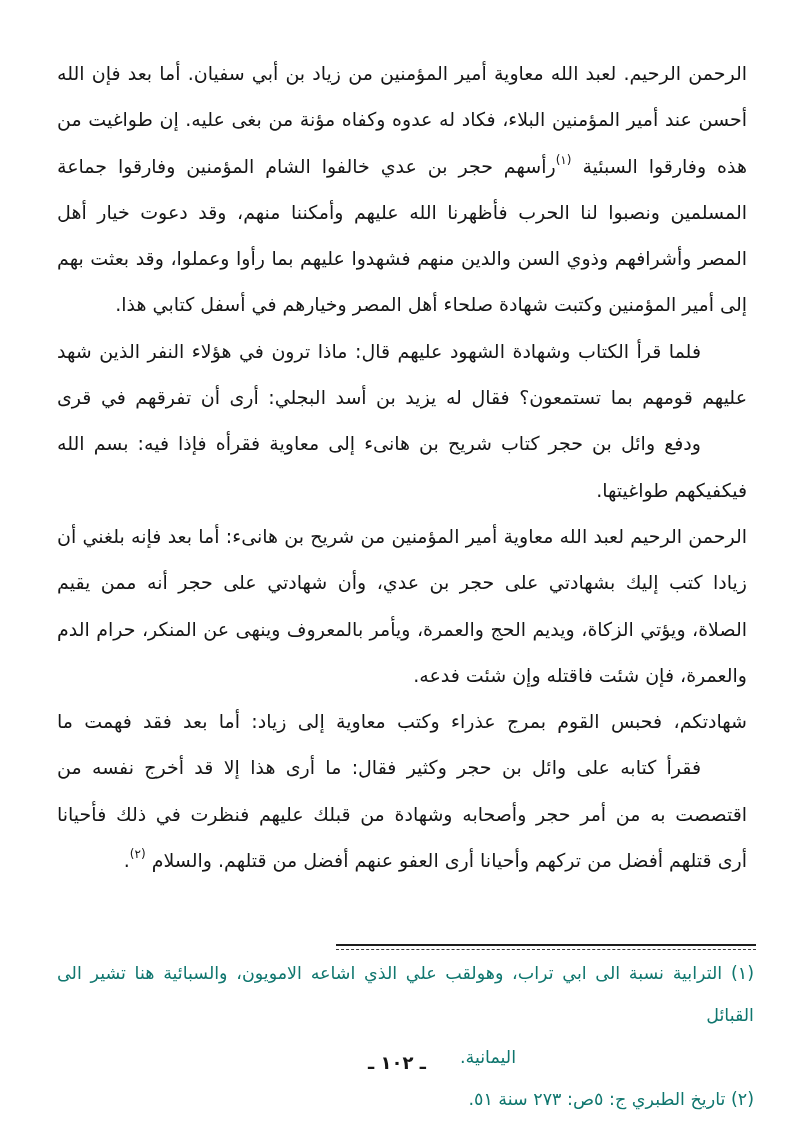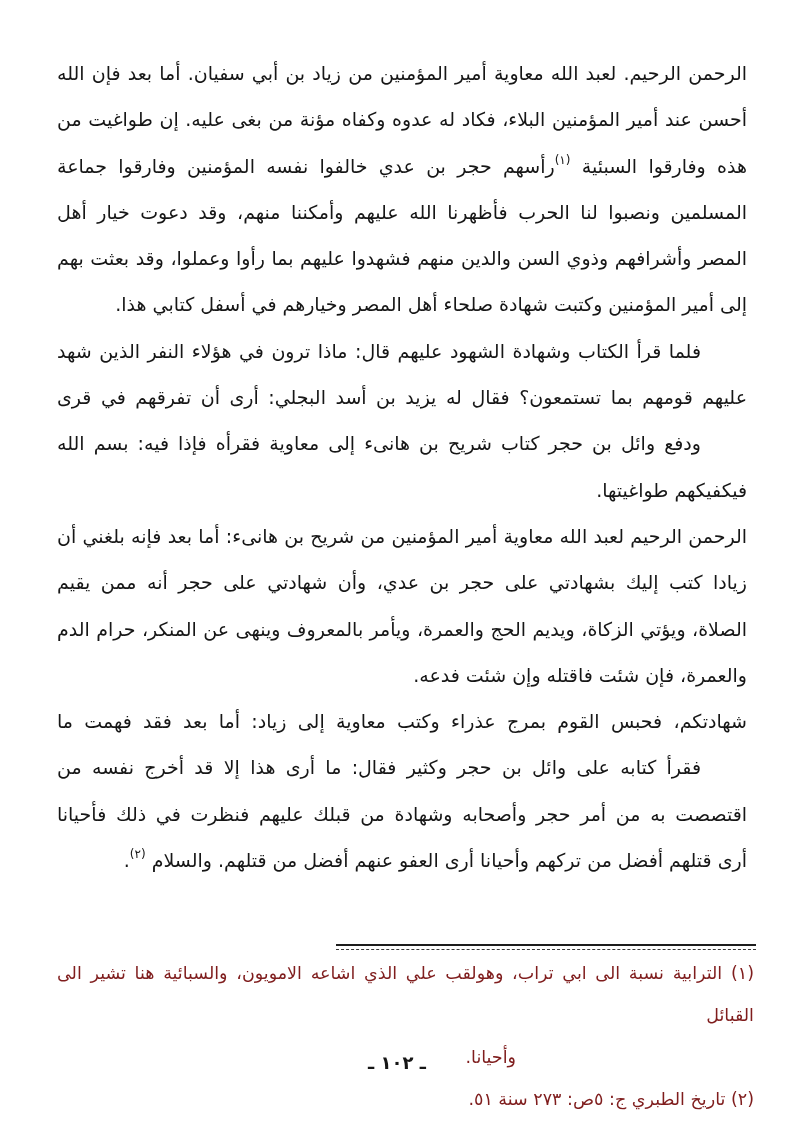--- a/index.html
+++ b/index.html
@@ -55,21 +55,21 @@
   }
   
   .footnotes {
     position: absolute;
     top: 952px;
     right: 40px;
     left: 57px;
     direction: rtl;
     font-size: 17.5px;
     font-weight: 500;
-    color: #7f1d1d;
+    color: #0f766e;
   }
   .fn-line {
     line-height: 42px;
     text-align: justify;
     text-align-last: justify;
     overflow: hidden;
   }
   .fn-line.last { text-align-last: right; }
   .fn-line.deep-indent { padding-right: 238px; }
   
@@ -86,37 +86,37 @@
     letter-spacing: 2px;
   }
 </style>
 </head>
 <body>
 
 <div class="page" dir="rtl">
   <div class="body-text" id="body-text">
       <div class="line">الرحمن الرحيم. لعبد الله معاوية أمير المؤمنين من زياد بن أبي سفيان. أما بعد فإن الله قد</div>
       <div class="line">أحسن عند أمير المؤمنين البلاء، فكاد له عدوه وكفاه مؤنة من بغى عليه. إن طواغيت من</div>
-      <div class="line"><span>هذه وفارقوا السبئية </span><sup class="fnref">(١)</sup><span>رأسهم حجر بن عدي خالفوا نفسه المؤمنين وفارقوا جماعة</span></div>
+      <div class="line"><span>هذه وفارقوا السبئية </span><sup class="fnref">(١)</sup><span>رأسهم حجر بن عدي خالفوا الشام المؤمنين وفارقوا جماعة</span></div>
       <div class="line">المسلمين ونصبوا لنا الحرب فأظهرنا الله عليهم وأمكننا منهم، وقد دعوت خيار أهل</div>
       <div class="line">المصر وأشرافهم وذوي السن والدين منهم فشهدوا عليهم بما رأوا وعملوا، وقد بعثت بهم</div>
       <div class="line last">إلى أمير المؤمنين وكتبت شهادة صلحاء أهل المصر وخيارهم في أسفل كتابي هذا.</div>
       <div class="line indent">فلما قرأ الكتاب وشهادة الشهود عليهم قال: ماذا ترون في هؤلاء النفر الذين شهد</div>
       <div class="line">عليهم قومهم بما تستمعون؟ فقال له يزيد بن أسد البجلي: أرى أن تفرقهم في قرى الشام</div>
       <div class="line indent">ودفع وائل بن حجر كتاب شريح بن هانىء إلى معاوية فقرأه فإذا فيه: بسم الله</div>
       <div class="line last">فيكفيكهم طواغيتها.</div>
       <div class="line">الرحمن الرحيم لعبد الله معاوية أمير المؤمنين من شريح بن هانىء: أما بعد فإنه بلغني أن</div>
       <div class="line">زيادا كتب إليك بشهادتي على حجر بن عدي، وأن شهادتي على حجر أنه ممن يقيم</div>
       <div class="line">الصلاة، ويؤتي الزكاة، ويديم الحج والعمرة، ويأمر بالمعروف وينهى عن المنكر، حرام الدم</div>
       <div class="line last">والعمرة، فإن شئت فاقتله وإن شئت فدعه.</div>
       <div class="line">شهادتكم، فحبس القوم بمرج عذراء وكتب معاوية إلى زياد: أما بعد فقد فهمت ما</div>
       <div class="line indent">فقرأ كتابه على وائل بن حجر وكثير فقال: ما أرى هذا إلا قد أخرج نفسه من</div>
       <div class="line">اقتصصت به من أمر حجر وأصحابه وشهادة من قبلك عليهم فنظرت في ذلك فأحيانا</div>
       <div class="line last"><span>أرى قتلهم أفضل من تركهم وأحيانا أرى العفو عنهم أفضل من قتلهم. والسلام </span><sup class="fnref">(٢)</sup><span>.</span></div>
     </div>
   <div class="footnote-sep"></div>
   <div class="footnotes" id="footnotes">
       <div class="fn-line">(١) الترابية نسبة الى ابي تراب، وهولقب علي الذي اشاعه الامويون، والسبائية هنا تشير الى القبائل</div>
-      <div class="fn-line last deep-indent">وأحيانا.</div>
+      <div class="fn-line last deep-indent">اليمانية.</div>
       <div class="fn-line last">(٢) تاريخ الطبري ج: ٥ص: ٢٧٣ سنة ٥١.</div>
     </div>
   <div class="page-number">ـ ١٠٢ ـ</div>
 </div>
 
 </body></html>

